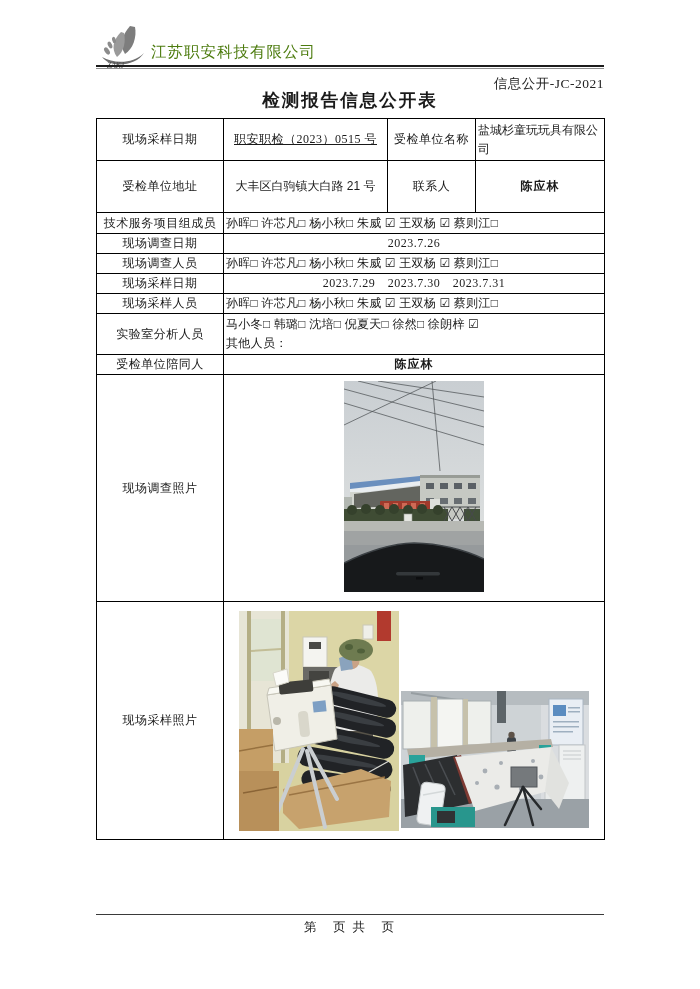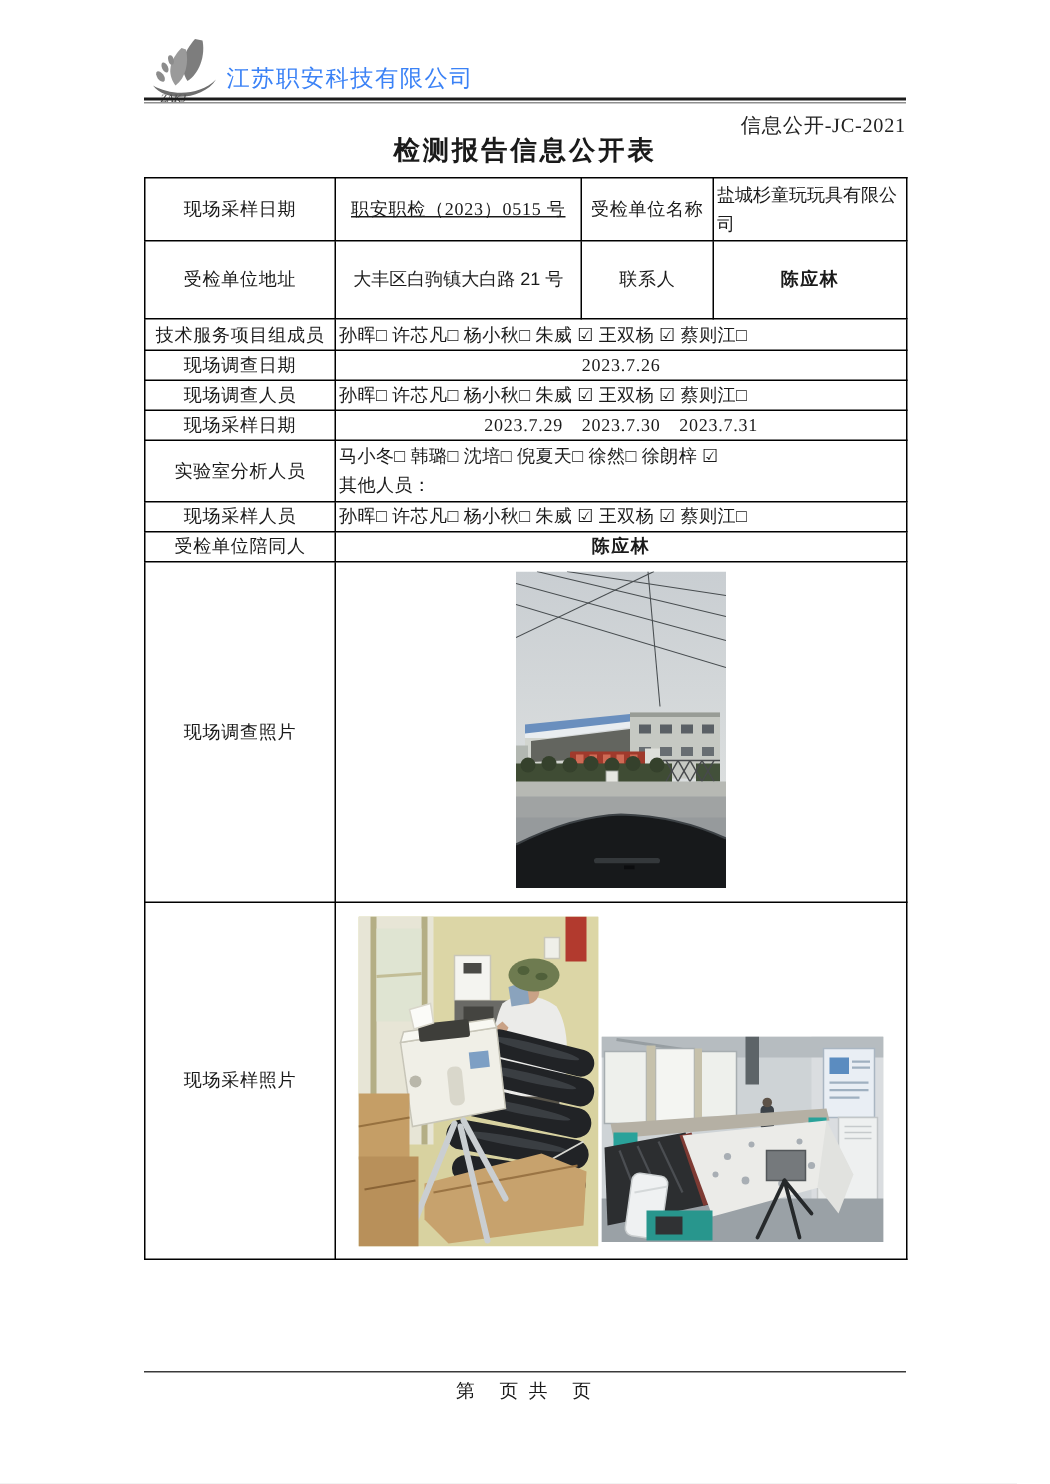--- a/index.html
+++ b/index.html
@@ -2,21 +2,21 @@
 <html><head>
 <meta charset="utf-8">
 <style>
   * { box-sizing: border-box; margin: 0; padding: 0; }
   html,body { background:#e9e9e9; }
   body { font-family: "Liberation Serif", serif; color:#1a1a1a; }
   .page { position:relative; width:700px; height:989px; background:#ffffff; margin:0 auto; overflow:hidden; }
 
   
   .logo { position:absolute; left:98px; top:24px; width:54px; height:46px; }
-  .company-name { position:absolute; left:151px; top:42px; font-size:15.5px; letter-spacing:1px; color:#3b82f6; }
+  .company-name { position:absolute; left:151px; top:42px; font-size:15.5px; letter-spacing:1px; color:#4d7c0f; }
   .doc-code { position:absolute; right:96px; top:46px; font-size:13.5px; color:#222; letter-spacing:0.5px;margin-top:29px; }
   .header-rule { position:absolute; left:96px; top:65px; width:508px; height:4px;
                  border-top:2px solid #1c1c1c; border-bottom:1px solid #8f8f8f; }
 
   
   .page-title { position:absolute; left:0; top:88px; width:700px; text-align:center;
                 font-size:17.5px; font-weight:bold; letter-spacing:2px; }
 
   
   table.form { position:absolute; left:96px; top:118px; width:508px;
@@ -97,31 +97,31 @@
     <tr style="height:19px">
       <td class="lbl">现场调查人员</td>
       <td class="members" colspan="3">孙晖□ 许芯凡□ 杨小秋□ 朱威 ☑ 王双杨 ☑ 蔡则江□</td>
     </tr>
 
     <tr style="height:19px">
       <td class="lbl">现场采样日期</td>
       <td class="dates" colspan="3">2023.7.29　2023.7.30　2023.7.31</td>
     </tr>
 
+    <tr style="height:19px">
+      <td class="lbl">现场采样人员</td>
+      <td class="members" colspan="3">孙晖□ 许芯凡□ 杨小秋□ 朱威 ☑ 王双杨 ☑ 蔡则江□</td>
+    </tr>
+
     <tr style="height:39px">
       <td class="lbl">实验室分析人员</td>
       <td class="lab" colspan="3">
         <div>马小冬□ 韩璐□ 沈培□ 倪夏天□ 徐然□ 徐朗梓 ☑</div>
         <div>其他人员：</div>
       </td>
-    </tr>
-
-    <tr style="height:19px">
-      <td class="lbl">现场采样人员</td>
-      <td class="members" colspan="3">孙晖□ 许芯凡□ 杨小秋□ 朱威 ☑ 王双杨 ☑ 蔡则江□</td>
     </tr>
 
     <tr style="height:20px">
       <td class="lbl">受检单位陪同人</td>
       <td class="escort-val" colspan="3">陈应林</td>
     </tr>
 
     <tr style="height:227px">
       <td class="lbl">现场调查照片</td>
       <td class="photo-cell" colspan="3">

